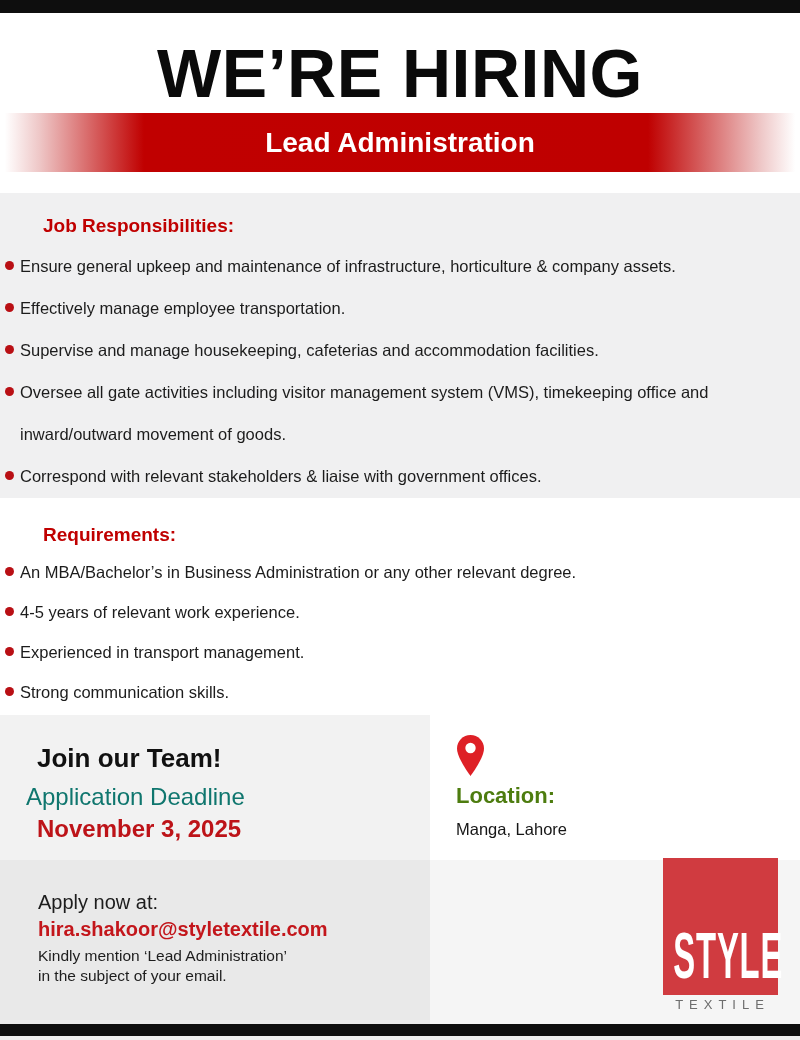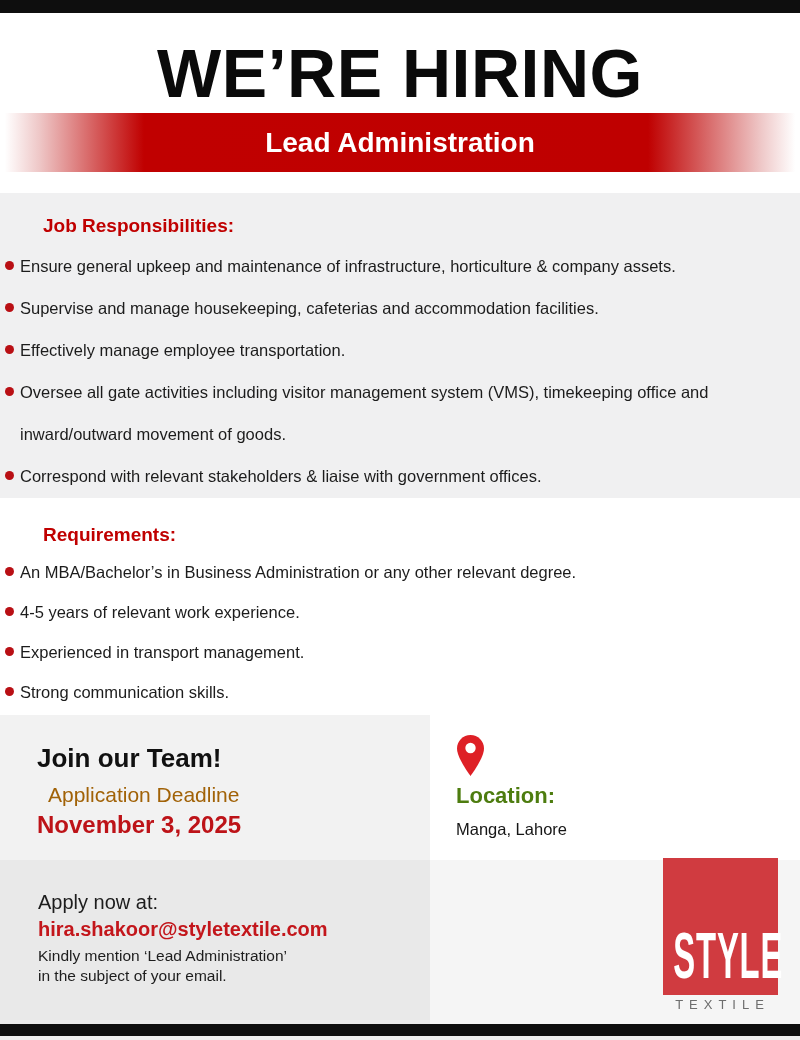--- a/index.html
+++ b/index.html
@@ -60,21 +60,21 @@
     width: 9px; height: 9px; border-radius: 50%;
     background: #b90f14;
   }
   .sec-req .bullets li::before { top: 15px; }
 
   .join-block {
     position: absolute; top: 715px; left: 0;
     width: 430px; height: 145px; background: #f2f2f2;
   }
   .join-heading { margin: 28px 0 0 37px; font-size: 26px; font-weight: bold; color: #111111; }
-  .deadline-label { margin: 9px 0 0 48px; font-size: 21px; color: #a16207; }
+  .deadline-label { margin: 9px 0 0 26px; font-size: 24px; color: #0f766e; }
   .deadline-date { margin: 4px 0 0 37px; font-size: 24px; font-weight: bold; color: #bd1318; }
 
   .location-block {
     position: absolute; top: 715px; left: 430px;
     width: 370px; height: 145px; background: #ffffff;
   }
   .pin-wrap { margin: 20px 0 0 27px; height: 41px; }
   .location-label { margin: 7px 0 0 26px; font-size: 22px; font-weight: bold; color: #4d7c0f; }
   .location-value { margin: 11px 0 0 26px; font-size: 16.5px; color: #161616; }
 
@@ -129,22 +129,22 @@
   <h1 class="main-title">WE’RE HIRING</h1>
 
   <div class="banner">
     <span class="banner-text">Lead Administration</span>
   </div>
 
   <section class="sec-resp">
     <h2 class="sec-heading">Job Responsibilities:</h2>
     <ul class="bullets">
       <li>Ensure general upkeep and maintenance of infrastructure, horticulture &amp; company assets.</li>
+      <li>Effectively manage employee transportation.</li>
       <li>Supervise and manage housekeeping, cafeterias and accommodation facilities.</li>
-      <li>Effectively manage employee transportation.</li>
       <li>Oversee all gate activities including visitor management system (VMS), timekeeping office and inward/outward movement of goods.</li>
       <li>Correspond with relevant stakeholders &amp; liaise with government offices.</li>
     </ul>
   </section>
 
   <section class="sec-req">
     <h2 class="sec-heading">Requirements:</h2>
     <ul class="bullets">
       <li>An MBA/Bachelor’s in Business Administration or any other relevant degree.</li>
       <li>4-5 years of relevant work experience.</li>

